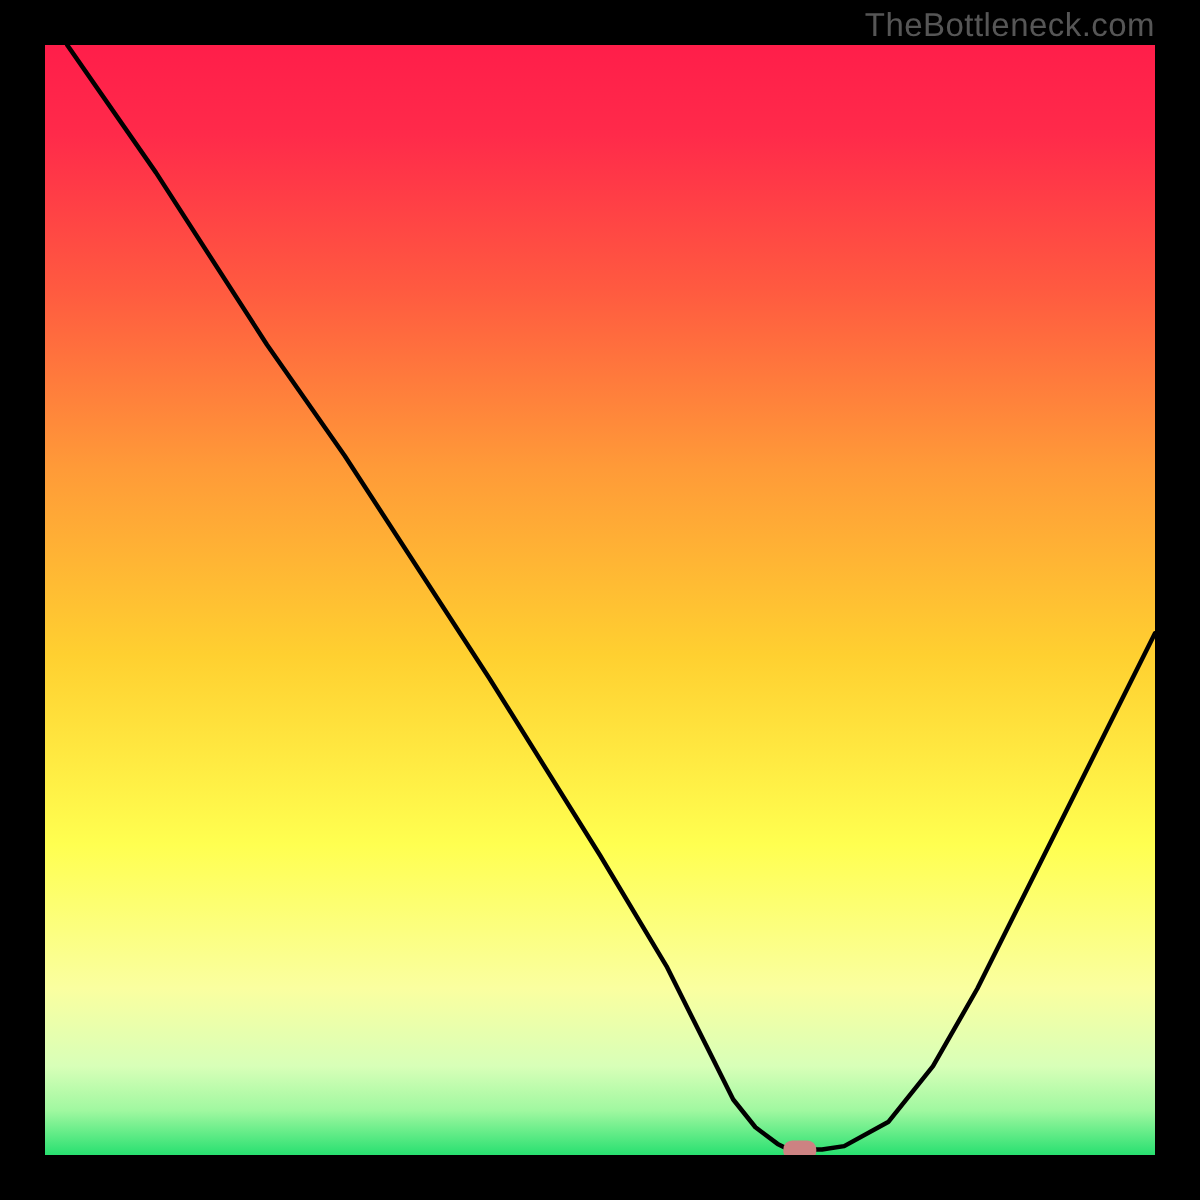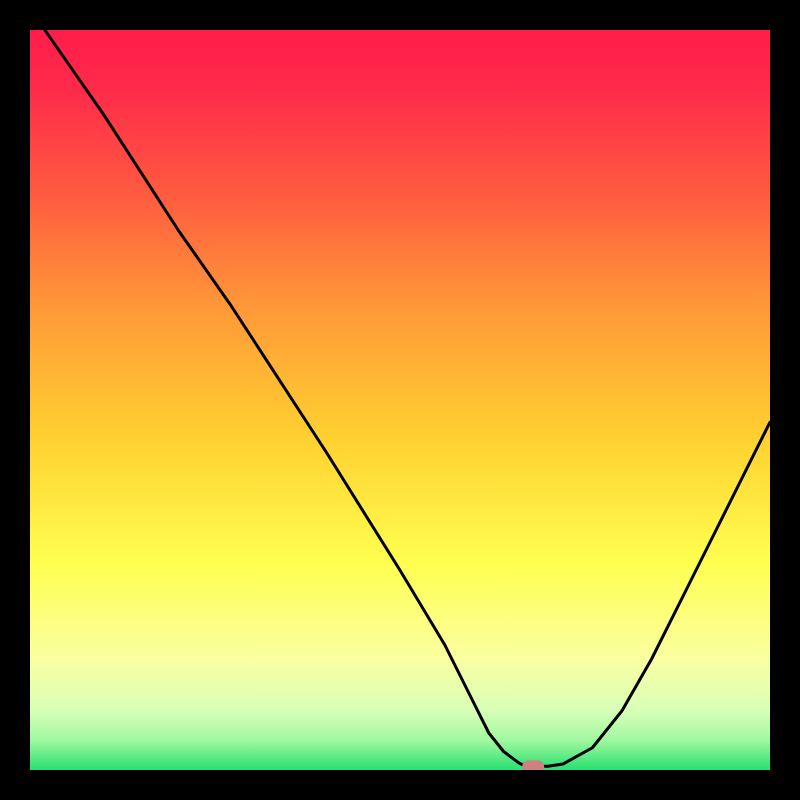--- a/index.html
+++ b/index.html
@@ -37,20 +37,21 @@
 svg {
   position: absolute;
   left: 0;
   top: 0;
 }
 </style>
 </head>
 <body>
 
 <div class="chart">
+  <div class="watermark">TheBottleneck.com</div>
 
   <div class="plot-area">
     <svg width="740" height="740" viewBox="0 0 740 740">
       <defs>
         <linearGradient id="bg-grad" x1="0" y1="0" x2="0" y2="1">
           <stop offset="0%" stop-color="#ff1e4a"></stop>
           <stop offset="8%" stop-color="#ff2a4a"></stop>
           <stop offset="22%" stop-color="#ff5a40"></stop>
           <stop offset="38%" stop-color="#ff9a38"></stop>
           <stop offset="55%" stop-color="#ffd030"></stop>

